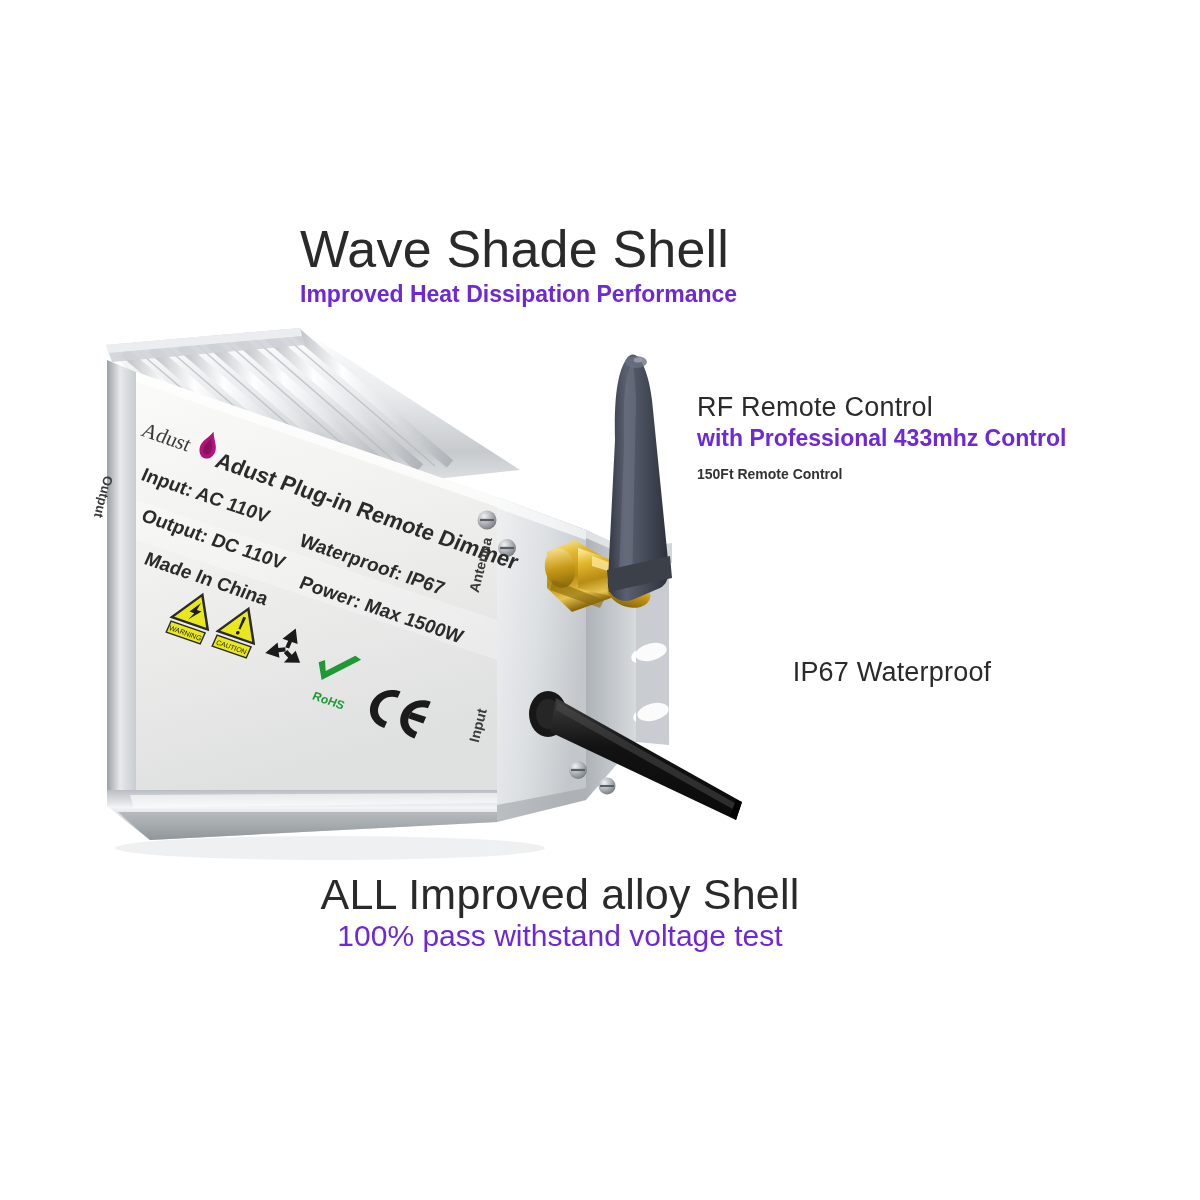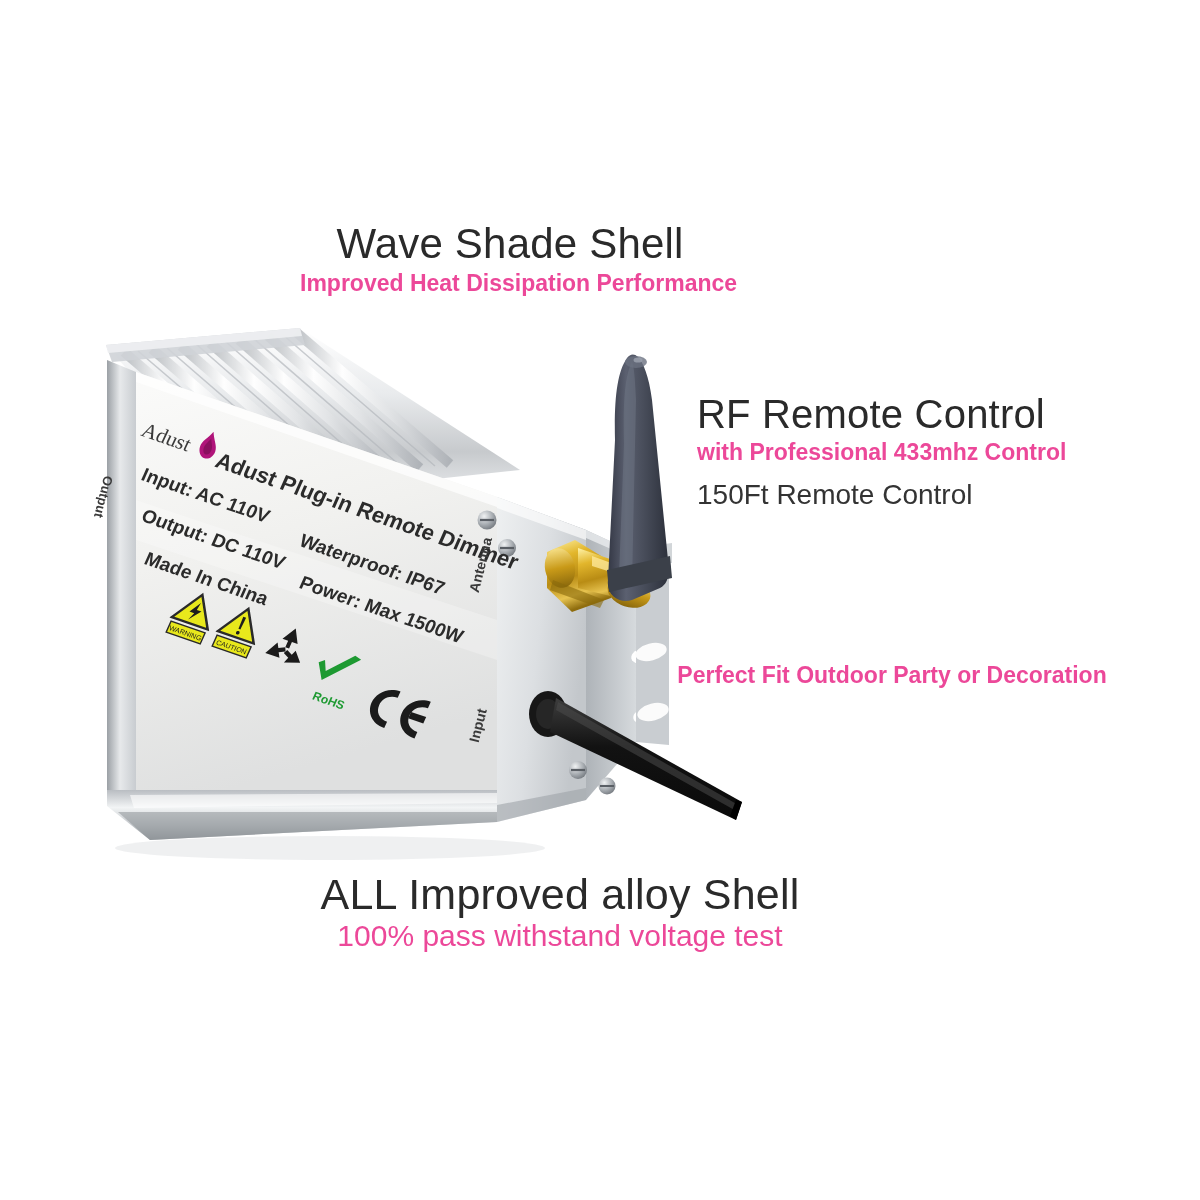--- a/index.html
+++ b/index.html
@@ -12,46 +12,46 @@
     width: 1200px;
     height: 1200px;
     background: #ffffff;
     overflow: hidden;
     font-family: "Liberation Sans", sans-serif;
   }
 
   
   .callout { position: absolute; }
   .callout .ct-title {
-    font-size: 40px;
+    font-size: 27px;
     color: #2a2a2a;
     font-weight: 400;
     letter-spacing: 0.2px;
     line-height: 1.05;
     white-space: nowrap;
   }
   .callout .ct-sub {
     font-size: 23px;
-    color: #ec4899;
+    color: #6d28d9;
     font-weight: 700;
     line-height: 1.15;
     margin-top: 4px;
     white-space: nowrap;
   }
   .callout .ct-sub2 {
-    font-size: 28px;
+    font-size: 14px;
     color: #333333;
-    font-weight: 400;
+    font-weight: 700;
     line-height: 1.15;
     margin-top: 14px;
     white-space: nowrap;
   }
 
   #callout-wave  { left: 300px; top: 222px; text-align: center; width: 420px; }
-  #callout-wave .ct-title { font-size: 42px; }
+  #callout-wave .ct-title { font-size: 52px; }
   #callout-rf    { left: 697px; top: 393px; }
   #callout-ip67  { left: 672px; top: 658px; text-align: center; width: 440px; }
   #callout-alloy { left: 290px; top: 872px; text-align: center; width: 540px; }
   #callout-alloy .ct-title { font-size: 43px; }
   #callout-alloy .ct-sub { font-size: 30px; font-weight: 400; margin-top: 2px; }
 
   
   #product {
     position: absolute;
     left: 0; top: 0;
@@ -379,21 +379,21 @@
     <div class="ct-sub">Improved Heat Dissipation Performance</div>
   </div>
 
   <div class="callout" id="callout-rf">
     <div class="ct-title">RF Remote Control</div>
     <div class="ct-sub">with Professional 433mhz Control</div>
     <div class="ct-sub2">150Ft Remote Control</div>
   </div>
 
   <div class="callout" id="callout-ip67">
-    <div class="ct-sub">Perfect Fit Outdoor Party or Decoration</div>
+    <div class="ct-title">IP67 Waterproof</div>
   </div>
 
   <div class="callout" id="callout-alloy">
     <div class="ct-title">ALL Improved alloy Shell</div>
     <div class="ct-sub">100% pass withstand voltage test</div>
   </div>
 
 </div>
 
 </body></html>

